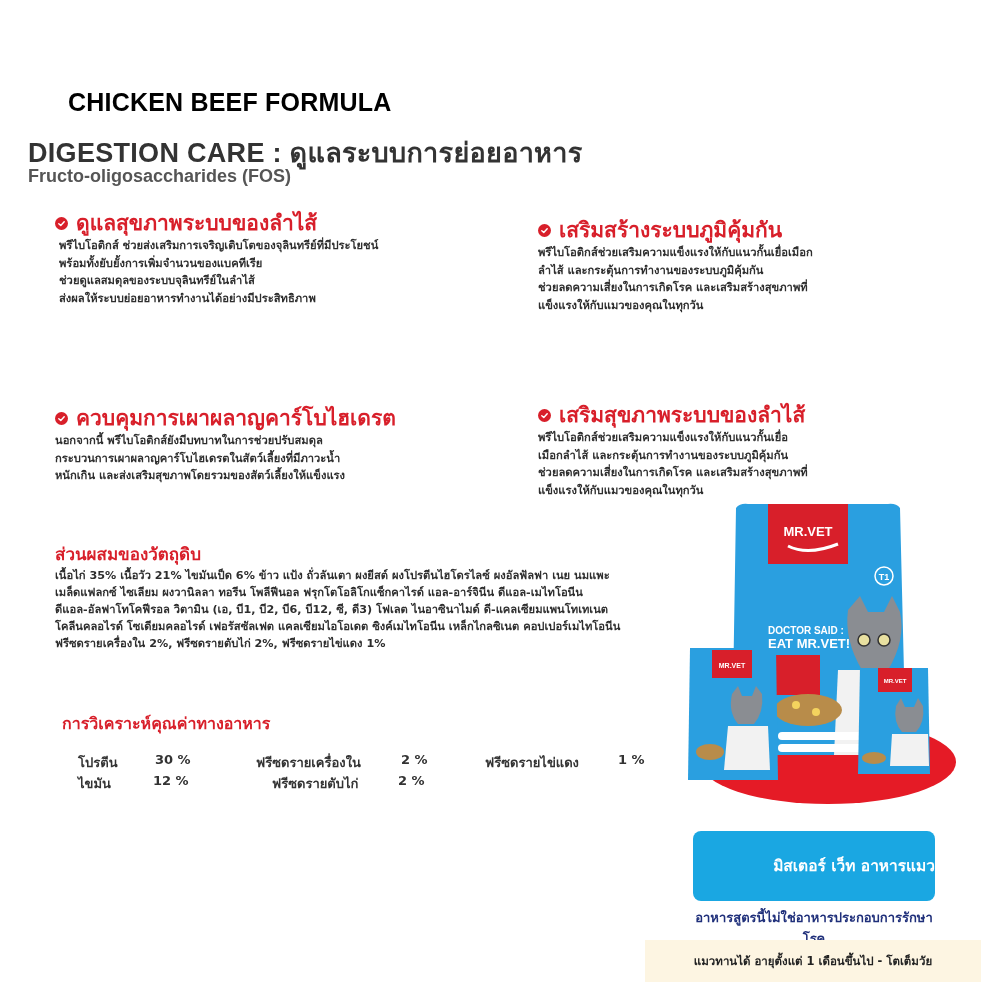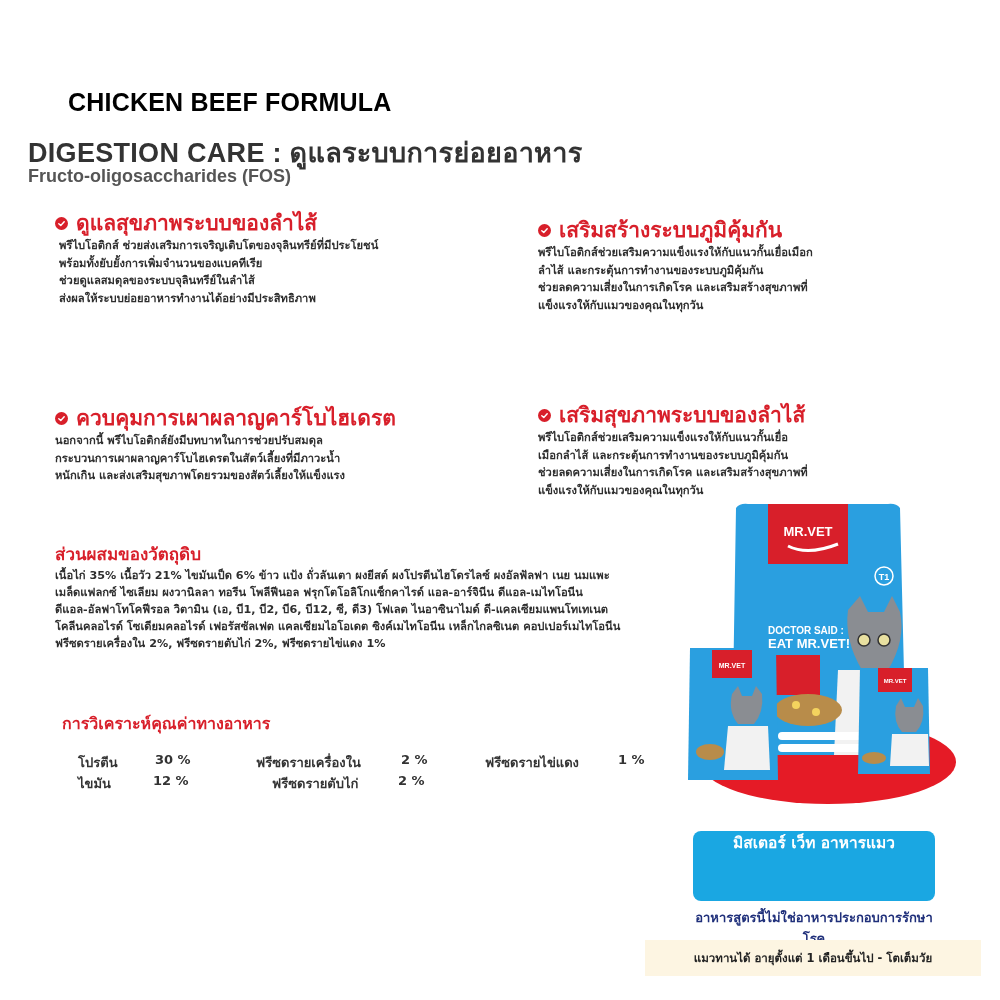--- a/index.html
+++ b/index.html
@@ -13,23 +13,23 @@
   .check{width:13px;height:13px;border-radius:50%;background:#d81f2a;display:inline-flex;align-items:center;justify-content:center;flex:0 0 13px;}
   .check svg{width:9px;height:9px;}
   .sec-body{font-size:11.2px;line-height:17.5px;font-weight:700;color:#2e2e2e;margin-top:3px;white-space:nowrap;}
   .sec-body div{white-space:nowrap;}
   .ing-head{font-weight:700;color:#d81f2a;font-size:17px;line-height:22px;}
   .ing-body{font-size:11.2px;line-height:17px;font-weight:700;color:#2e2e2e;margin-top:2px;}
   .ing-body div{white-space:nowrap;}
   .an-head{left:62px;top:711px;font-weight:700;color:#d81f2a;font-size:16px;}
   .an-cell{position:absolute;font-size:13px;font-weight:700;color:#333;white-space:nowrap;text-align:center;}
   .product{left:688px;top:500px;width:292px;height:310px;}
-  .cta{left:693px;top:831px;width:242px;height:70px;background:#1aa7e2;border-radius:8px;color:#fff;font-weight:700;font-size:15.5px;line-height:24px;text-align:right;display:flex;justify-content:center;}
+  .cta{left:693px;top:831px;width:242px;height:70px;background:#1aa7e2;border-radius:8px;color:#fff;font-weight:700;font-size:15.5px;line-height:24px;text-align:right;display:flex;flex-direction:column;justify-content:center;}
   .disclaimer{left:693px;top:907px;width:242px;text-align:center;font-size:13px;color:#1f2f7a;font-weight:700;}
-  .age-bar{left:645px;top:940px;width:336px;height:36px;background:#fdf5e2;display:flex;align-items:center;justify-content:center;font-size:11.5px;font-weight:700;color:#222;}
+  .age-bar{left:645px;top:940px;width:336px;height:42px;background:#fdf5e2;display:flex;align-items:center;justify-content:center;font-size:11.5px;font-weight:700;color:#222;}
 </style>
 </head>
 <body>
 
 <div class="abs title-red">CHICKEN BEEF FORMULA</div>
 <div class="abs title-dark">DIGESTION CARE : ดูแลระบบการย่อยอาหาร</div>
 <div class="abs subtitle">Fructo-oligosaccharides (FOS)</div>
 
 <div class="section" style="left:55px;top:212px;">
   <div class="sec-head">

